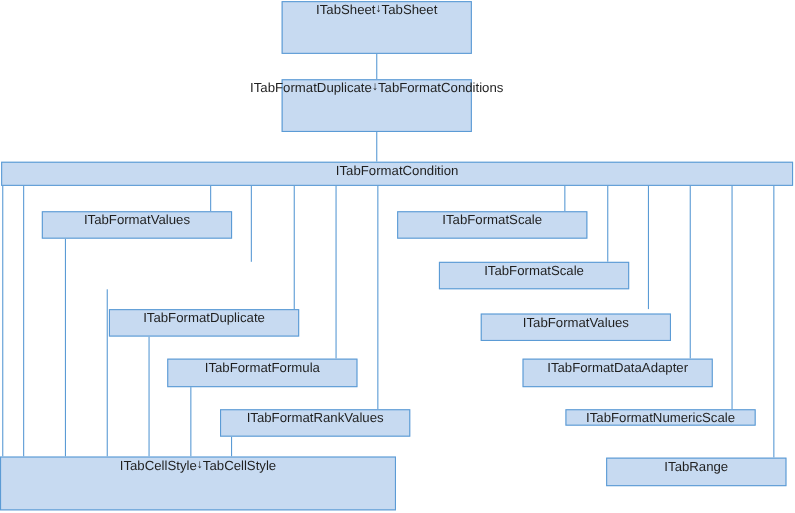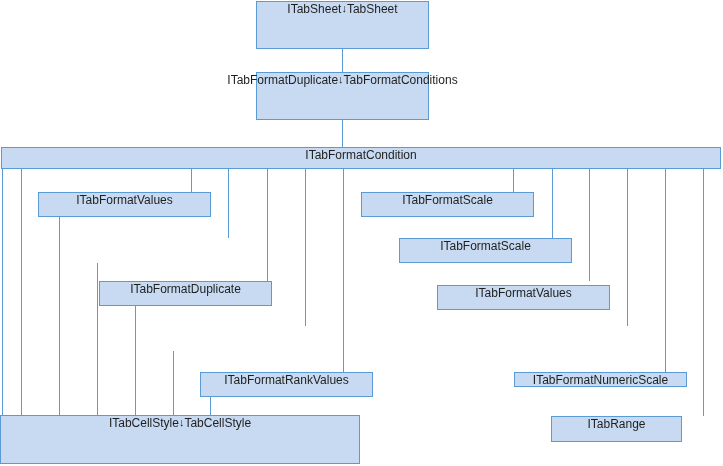--- a/index.html
+++ b/index.html
@@ -88,43 +88,49 @@
 
   <div class="box" style="left:38px;top:192px;width:173px;height:25px">
     <div>ITabFormatValues</div>
   </div>
 
 
   <div class="box" style="left:99px;top:281px;width:173px;height:25px">
     <div>ITabFormatDuplicate</div>
   </div>
 
+  <div class="box" style="left:152px;top:326px;width:173px;height:26px">
+    <div>ITabFormatFormula</div>
+  </div>
 
   <div class="box" style="left:200px;top:372px;width:173px;height:25px">
     <div>ITabFormatRankValues</div>
   </div>
 
   <div class="box" style="left:361px;top:192px;width:173px;height:25px">
     <div>ITabFormatScale</div>
   </div>
 
   <div class="box" style="left:399px;top:238px;width:173px;height:25px">
     <div>ITabFormatScale</div>
   </div>
 
   <div class="box" style="left:437px;top:285px;width:173px;height:25px">
     <div>ITabFormatValues</div>
   </div>
 
+  <div class="box" style="left:475px;top:326px;width:173px;height:26px">
+    <div>ITabFormatDataAdapter</div>
+  </div>
 
   <div class="box" style="left:514px;top:372px;width:173px;height:15px">
     <div>ITabFormatNumericScale</div>
   </div>
 
-  <div class="box" style="left:551px;top:416px;width:131px;height:26px">
+  <div class="box" style="left:551px;top:416px;width:164px;height:26px">
     <div>ITabRange</div>
   </div>
 
   <div class="box" style="left:0px;top:415px;width:360px;height:49px">
     <div>ITabCellStyle</div>
     <div class="arrow">↓</div>
     <div>TabCellStyle</div>
   </div>
 
 </div>

